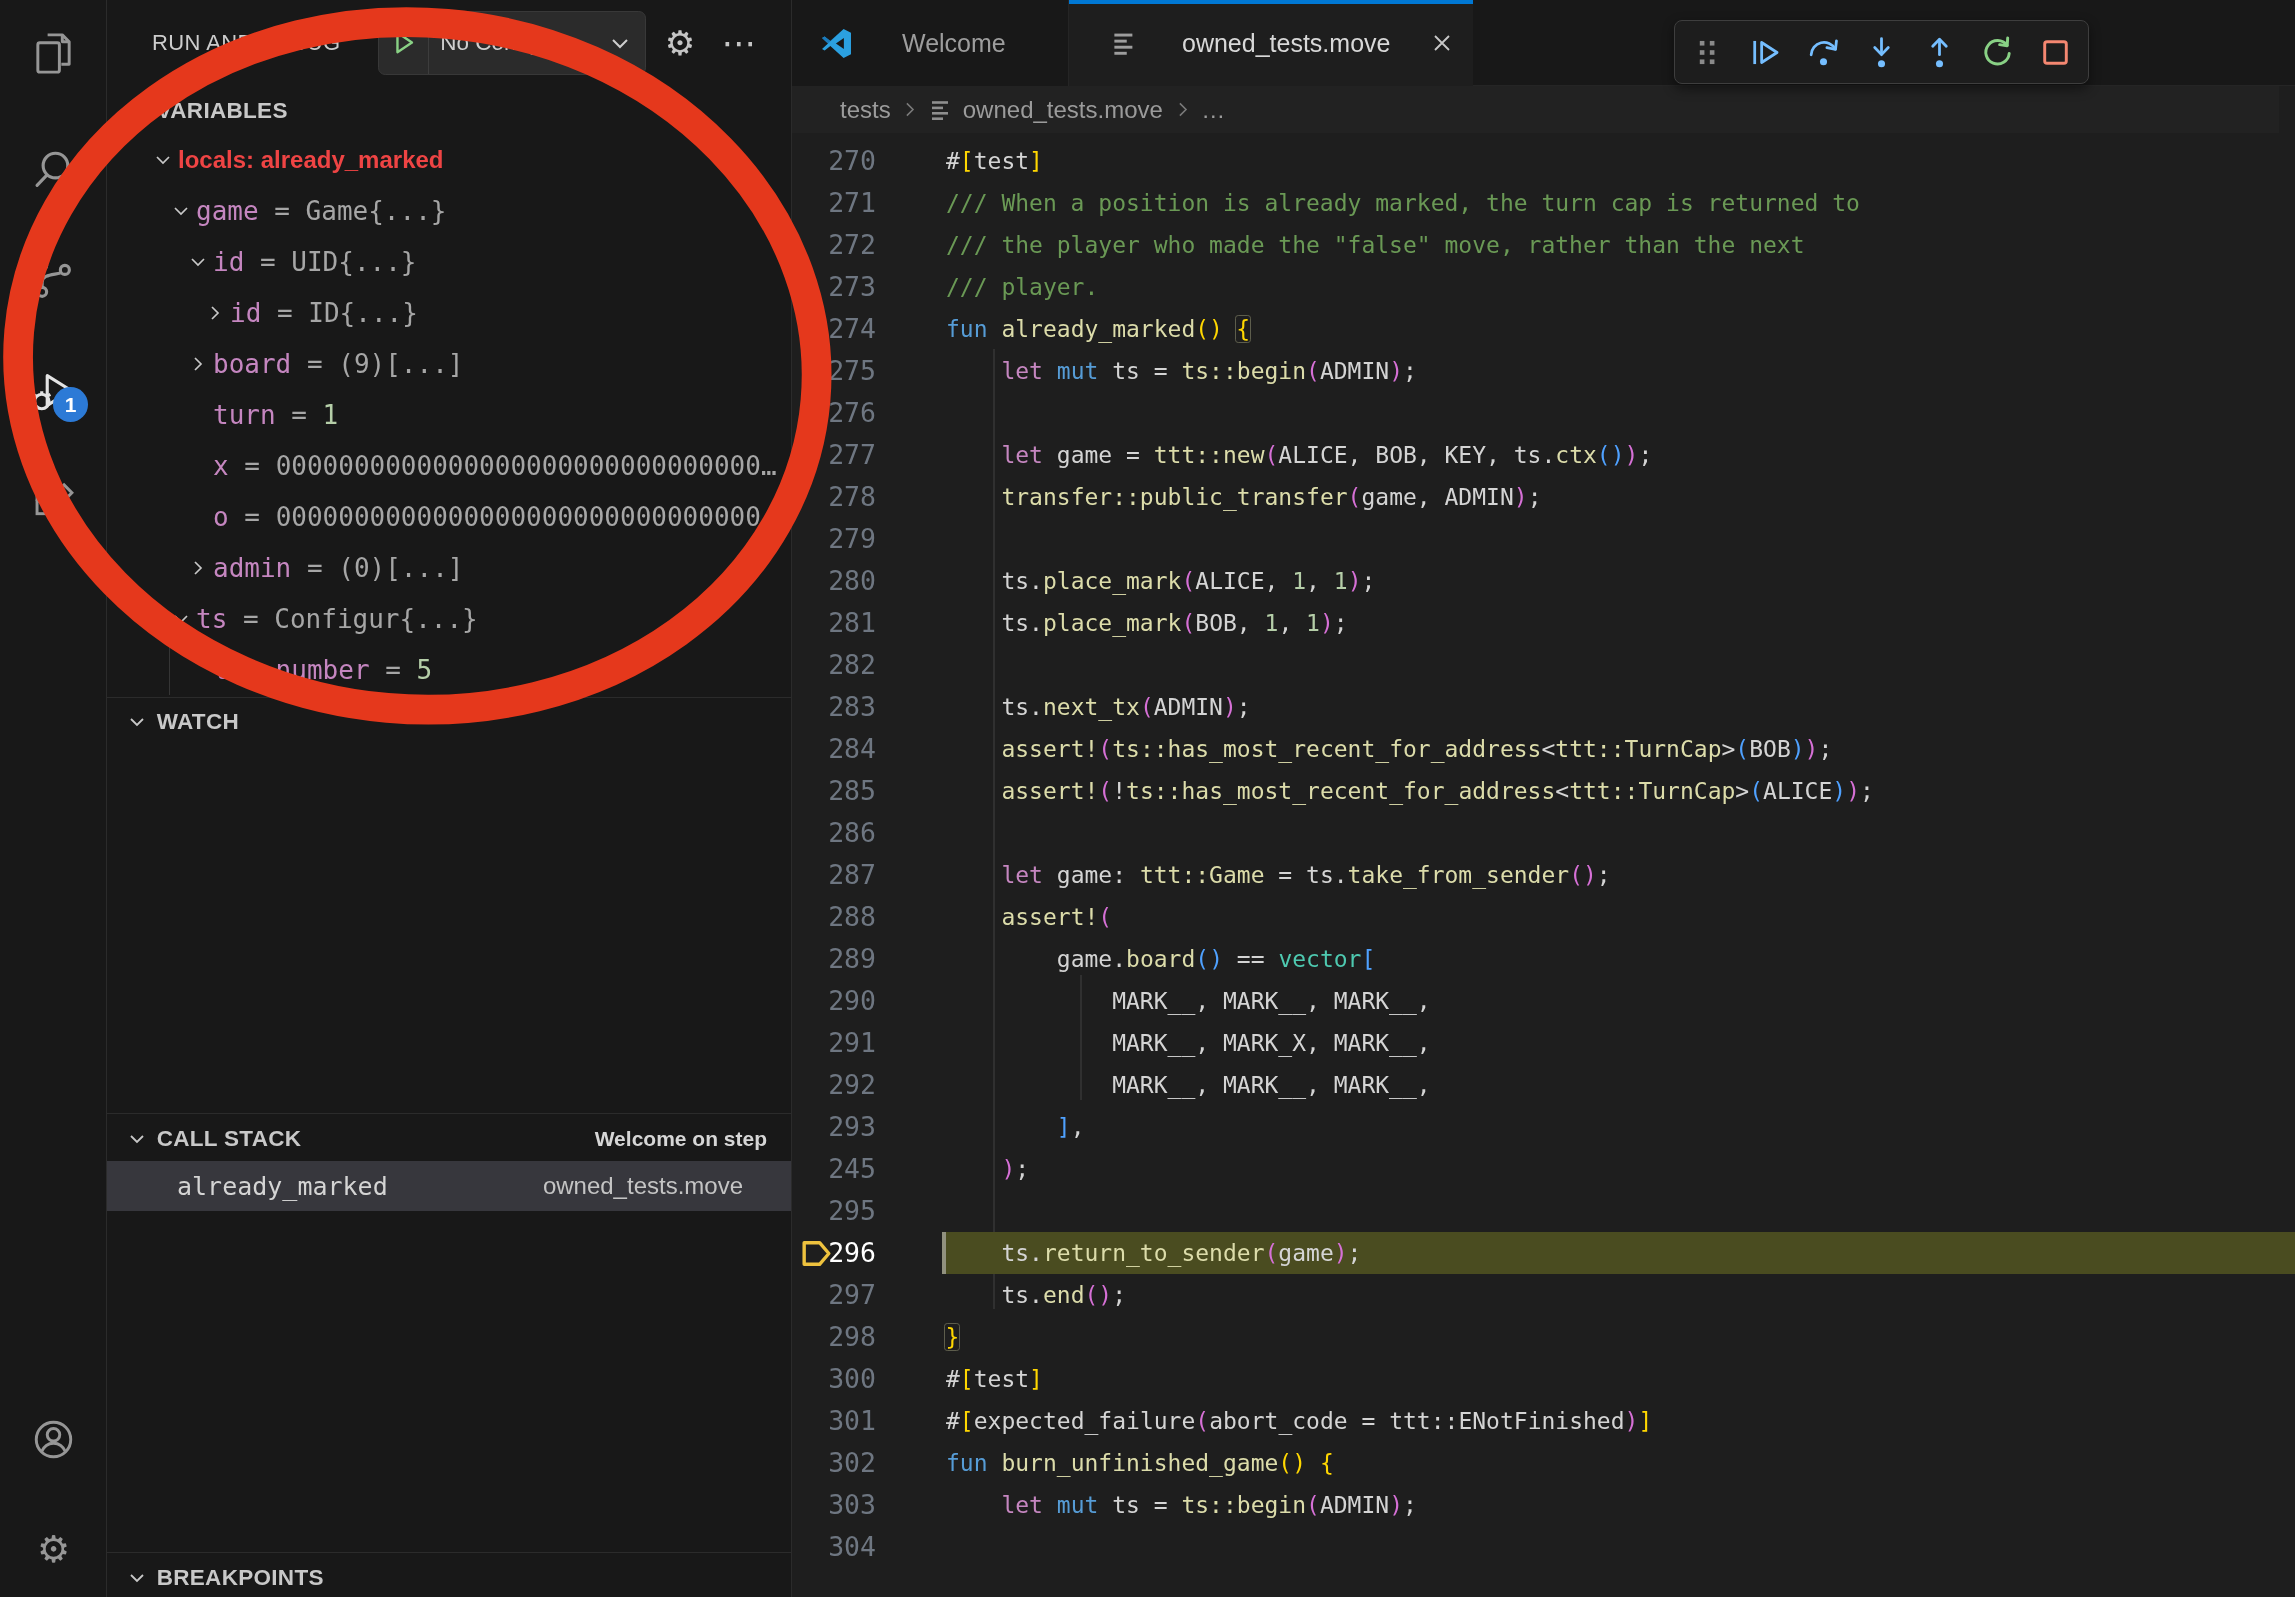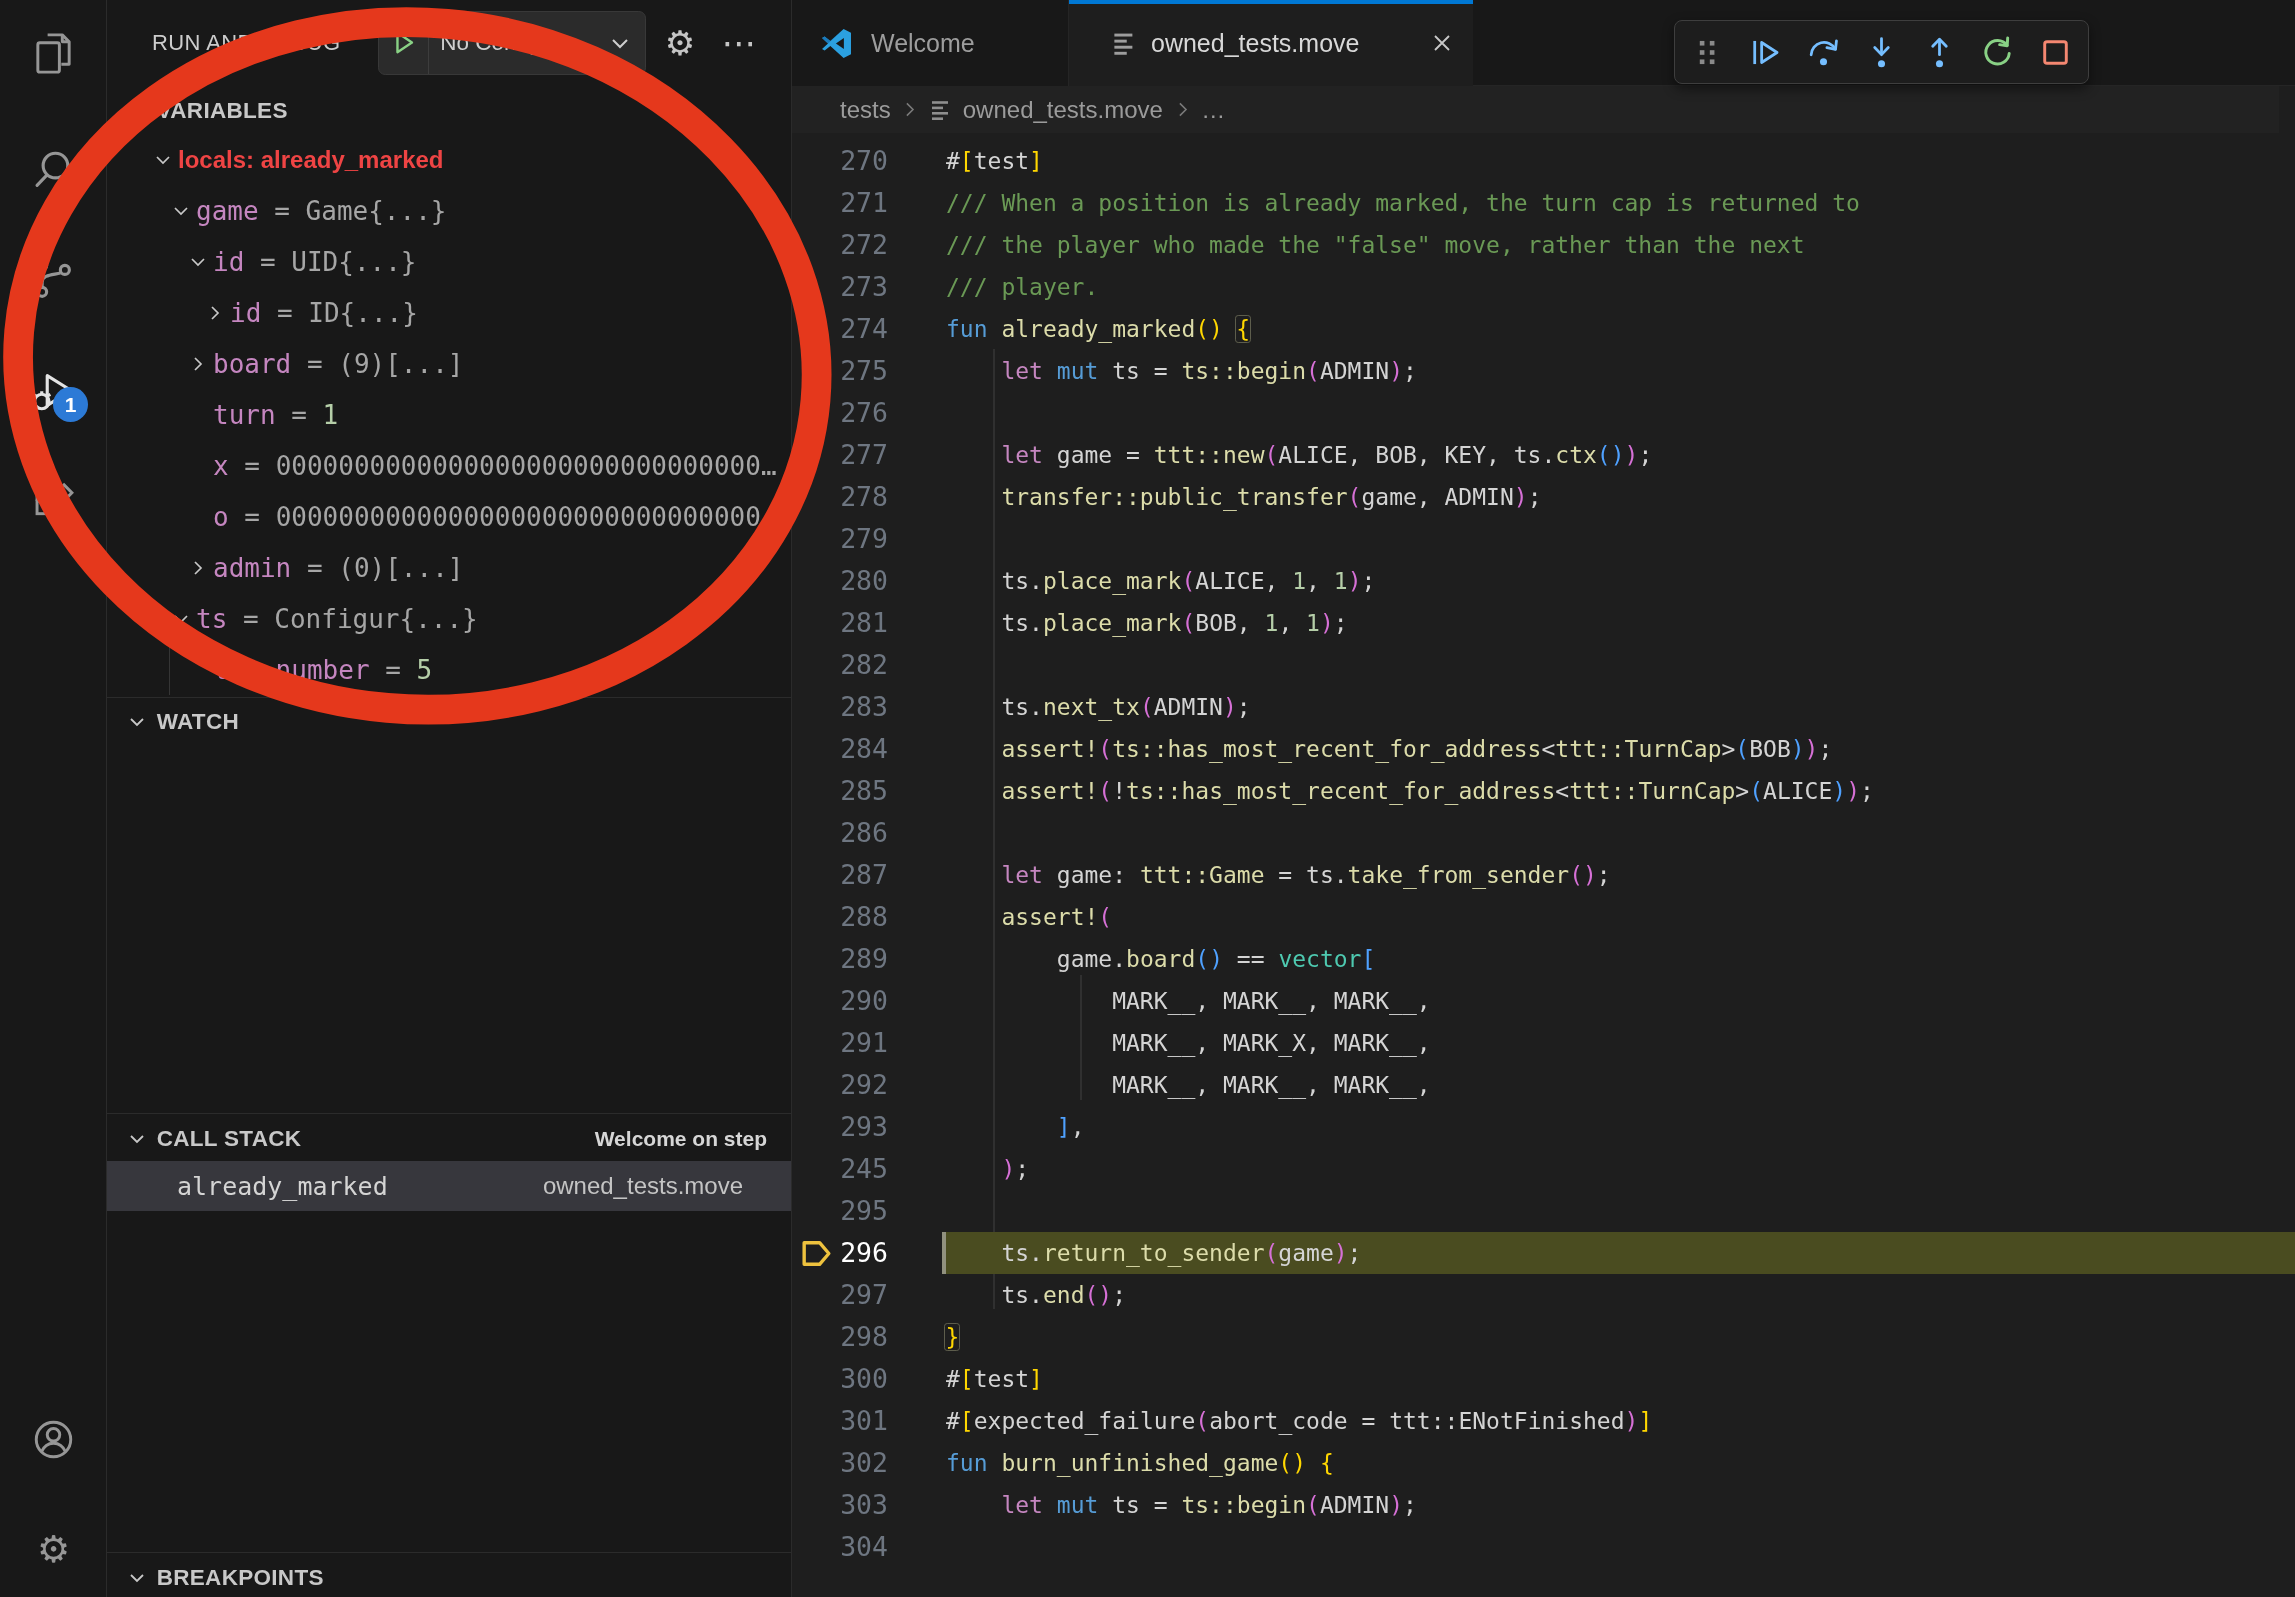--- a/index.html
+++ b/index.html
@@ -42,42 +42,42 @@
   .vnum { font-family:"DejaVu Sans Mono",monospace; font-size:26px; color:#b5cea8; }
   .tree-guide { position:absolute; width:0.8px; background:#353535; }
 
   .frame-row { position:absolute; top:1161px; left:0; right:0; height:50px; background:var(--stack-row,#37373d); display:flex; align-items:center; cursor:pointer; }
   .frame-fn { margin-left:70px; font-family:"DejaVu Sans Mono",monospace; font-size:25px; color:#d4d4d4; }
   .frame-file { position:absolute; right:48px; font-size:24px; color:#c4c4c4; }
 
   
   #editor { position:absolute; left:792px; top:0; right:0; height:100%; background:#1e1e1e; }
   #tabbar { position:absolute; top:0; left:0; right:0; height:86px; background:#181818; border-bottom:0.8px solid #252525; display:flex; }
-  .tab { position:relative; height:86px; display:flex; align-items:center; cursor:pointer; }
+  .tab { position:relative; height:86px; display:flex; align-items:center; cursor:pointer;gap:31px; }
   .tab-welcome { width:277px; background:#181818; border-right:0.8px solid #252525; padding-left:26px; }
   .tab-welcome .tab-label { margin-left:16px; font-size:25px; color:#9d9d9d; }
   .tab-active { width:404px; background:#1e1e1e; padding-left:42px; }
   .tab-active::before { content:""; position:absolute; left:0; top:0; right:0; height:4px; background:var(--accent,#0078d4); }
   .tab-active .tab-label { margin-left:13px; font-size:25px; color:#d8d8d8; }
   .tab-close { position:absolute; right:17.7px; width:27px; height:27px; display:flex; align-items:center; justify-content:center; }
   .tab svg.fileicon { width:27px; height:27px; }
   .tab svg.logo { width:37px; height:37px; }
 
   #breadcrumbs { position:absolute; top:86px; left:0; right:16px; height:47px; background:#222222; display:flex; align-items:center; padding-left:48px; }
   .crumb { font-size:24px; color:#9b9b9b; cursor:pointer; }
   .crumb-sep { width:32px; height:21px; display:flex; align-items:center; justify-content:center; margin:0 3.2px; }
   #breadcrumbs svg.fileicon { width:24px; height:24px; margin-right:9.7px; }
 
   #code-area { position:absolute; top:133px; left:0; right:0; bottom:0; background:#1e1e1e; overflow:hidden; }
   .guide { position:absolute; width:1.6px; background:#303030; }
   #code-lines { position:absolute; top:7.2px; left:0; right:0; }
   .cl { position:relative; height:42px; line-height:42px; white-space:pre; }
   .g-mark { position:absolute; left:6.4px; top:2.4px; width:37px; height:37px; z-index:2; }
   .g-mark svg { width:37px; height:37px; }
-  .g-num { position:absolute; left:32px; top:0; width:64px; text-align:right; font-family:"DejaVu Sans Mono",monospace; font-size:26.5px; color:#6e7681; z-index:2; cursor:pointer; }
+  .g-num { position:absolute; left:20px; top:0; width:64px; text-align:right; font-family:"DejaVu Sans Mono",monospace; font-size:26.5px; color:#6e7681; z-index:2; cursor:pointer; }
   .cl.hl .g-num { color:#ffffff; }
   .txt { position:absolute; left:154px; top:0; font-family:"DejaVu Sans Mono",monospace; font-size:23px; z-index:1; cursor:text; }
   .hlbar { position:absolute; left:150px; right:0; top:0; bottom:0; background:var(--line-highlight,#4a4c20); border-left:4px solid #91917f; z-index:0; }
   .t-p { color:var(--t-p,#d4d4d4); } .t-c { color:var(--t-c,#6a9955); }
   .t-k { color:var(--t-k,#569cd6); } .t-l { color:var(--t-l,#c586c0); }
   .t-f { color:var(--t-f,#dcdcaa); } .t-ty { color:var(--t-ty,#4ec9b0); }
   .t-num { color:var(--t-num,#b5cea8); }
   .t-b1 { color:var(--t-b1,#ffd700); } .t-b2 { color:var(--t-b2,#d670d6); } .t-b3 { color:var(--t-b3,#4fa1ff); }
   .t-bm { color:var(--t-b1,#ffd700); border:1.6px solid #5d5d4c; border-radius:3.2px; margin:-1.6px; }
 

